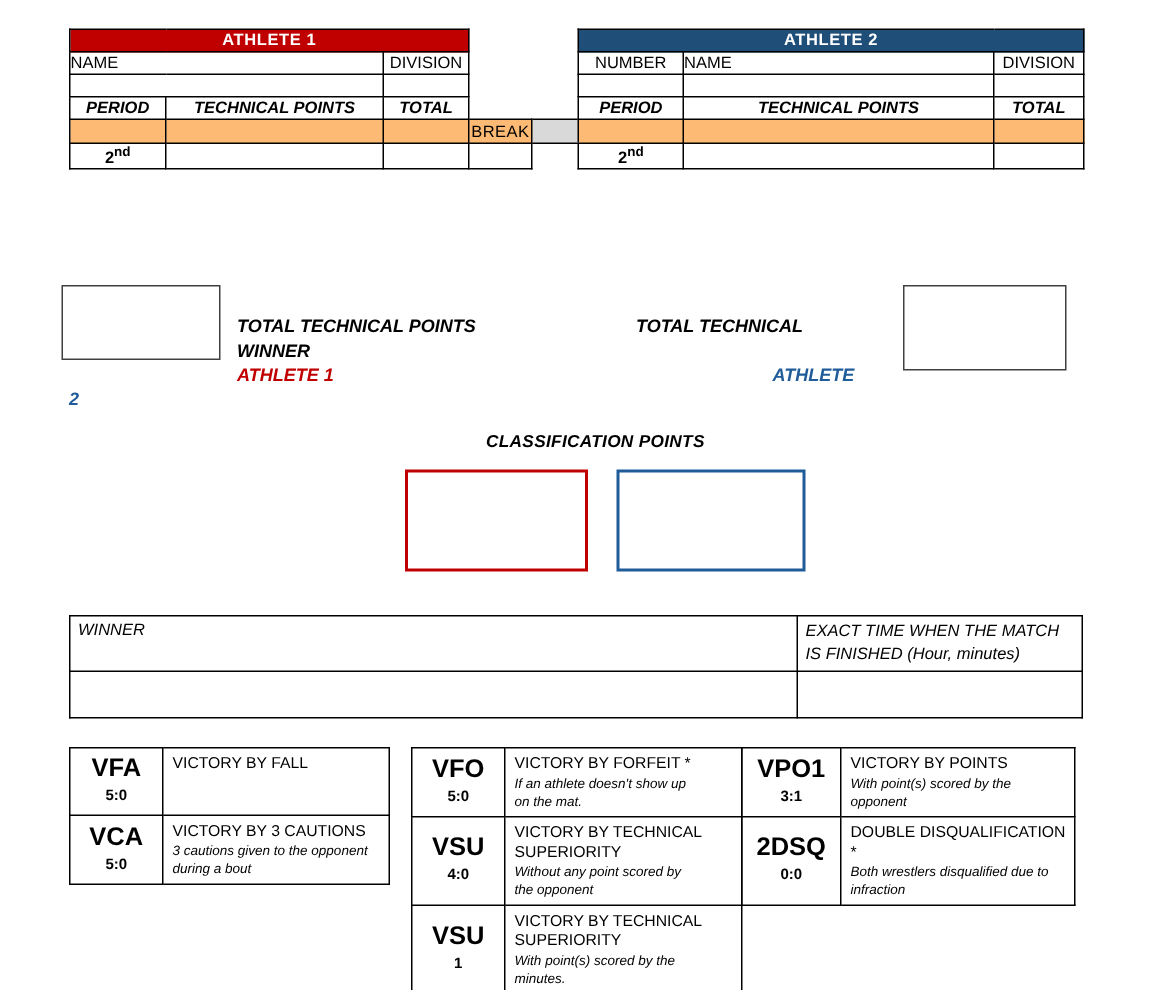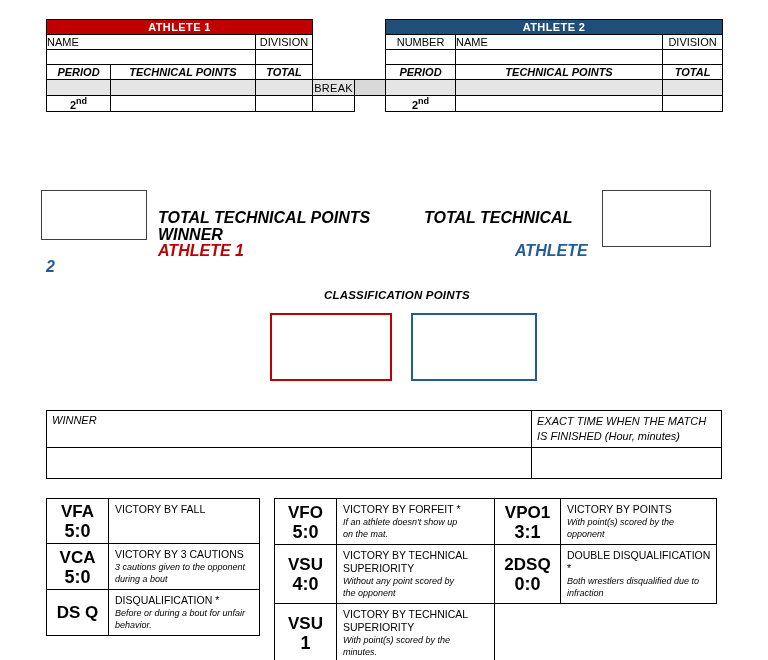--- a/index.html
+++ b/index.html
@@ -69,21 +69,21 @@
     text-align: center;
     font-weight: bold;
     font-size: 14px;
     height: 44px;
   }
   .period-cell sup {
     font-size: 9px;
     font-weight: bold;
   }
   .break-row td {
-    background: #e5e5e5;
+    background: #fdba74;
     height: 15px;
   }
   .break-row td.nb {
     background: #D9D9D9;
     border: 1px solid #000;
     border-left: none;
     border-right: none;
   }
   .break-text {
     text-align: center;
@@ -98,21 +98,21 @@
     border: 1.5px solid #404040;
     background: #ffffff;
   }
   #tot-box-left  { left: 41px;  top: 190px; width: 104px; height: 48px; }
   #tot-box-right { left: 602px; top: 190px; width: 107px; height: 55px; }
 
   .tot-label {
     position: absolute;
     font-style: italic;
     font-weight: bold;
-    font-size: 16px;
+    font-size: 12px;
     line-height: 17px;
     white-space: nowrap;
   }
   #tot-lbl-left  { left: 158px; top: 209px; }
   #tot-lbl-left2 { left: 158px; top: 226px; }
   #tot-lbl-a1    { left: 158px; top: 242px; color: #C00000; }
   #tot-lbl-right { left: 424px; top: 209px; }
   #tot-lbl-a2    { left: 515px; top: 242px; color: #1F5C99; }
   #tot-lbl-a2b   { left: 46px;  top: 258px; color: #1F5C99; }
 
@@ -174,21 +174,21 @@
   }
   .legend .code {
     text-align: center;
     font-weight: bold;
     font-size: 17px;
     line-height: 20px;
     padding: 3px 1px;
   }
   .legend .code .sub {
     display: block;
-    font-size: 18px;
+    font-size: 10px;
     font-weight: bold;
     line-height: 18px;
   }
   .legend .desc {
     padding: 4px 5px 4px 6px;
     vertical-align: top;
   }
   .legend .desc .t {
     font-size: 10.5px;
     line-height: 13px;
@@ -345,31 +345,20 @@
     <td class="code">
       <span>VCA</span>
       <span class="sub">5:0</span>
     </td>
     <td class="desc">
       <span class="t">VICTORY BY 3 CAUTIONS</span>
       <span class="s">3 cautions given to the opponent</span>
       <span class="s">during a bout</span>
     </td>
   </tr>
-  <tr>
-    <td class="code" style="line-height:22px">
-      <span>DS Q</span>
-      <span class="sub"></span>
-    </td>
-    <td class="desc">
-      <span class="t">DISQUALIFICATION *</span>
-      <span class="s">Before or during a bout for unfair</span>
-      <span class="s">behavior.</span>
-    </td>
-  </tr>
 </tbody>
   </table>
 
 <table class="legend" id="legend-2">
   <colgroup>
       <col style="width:62px">
       <col style="width:158px">
     </colgroup>
   <tbody>
       <tr>

